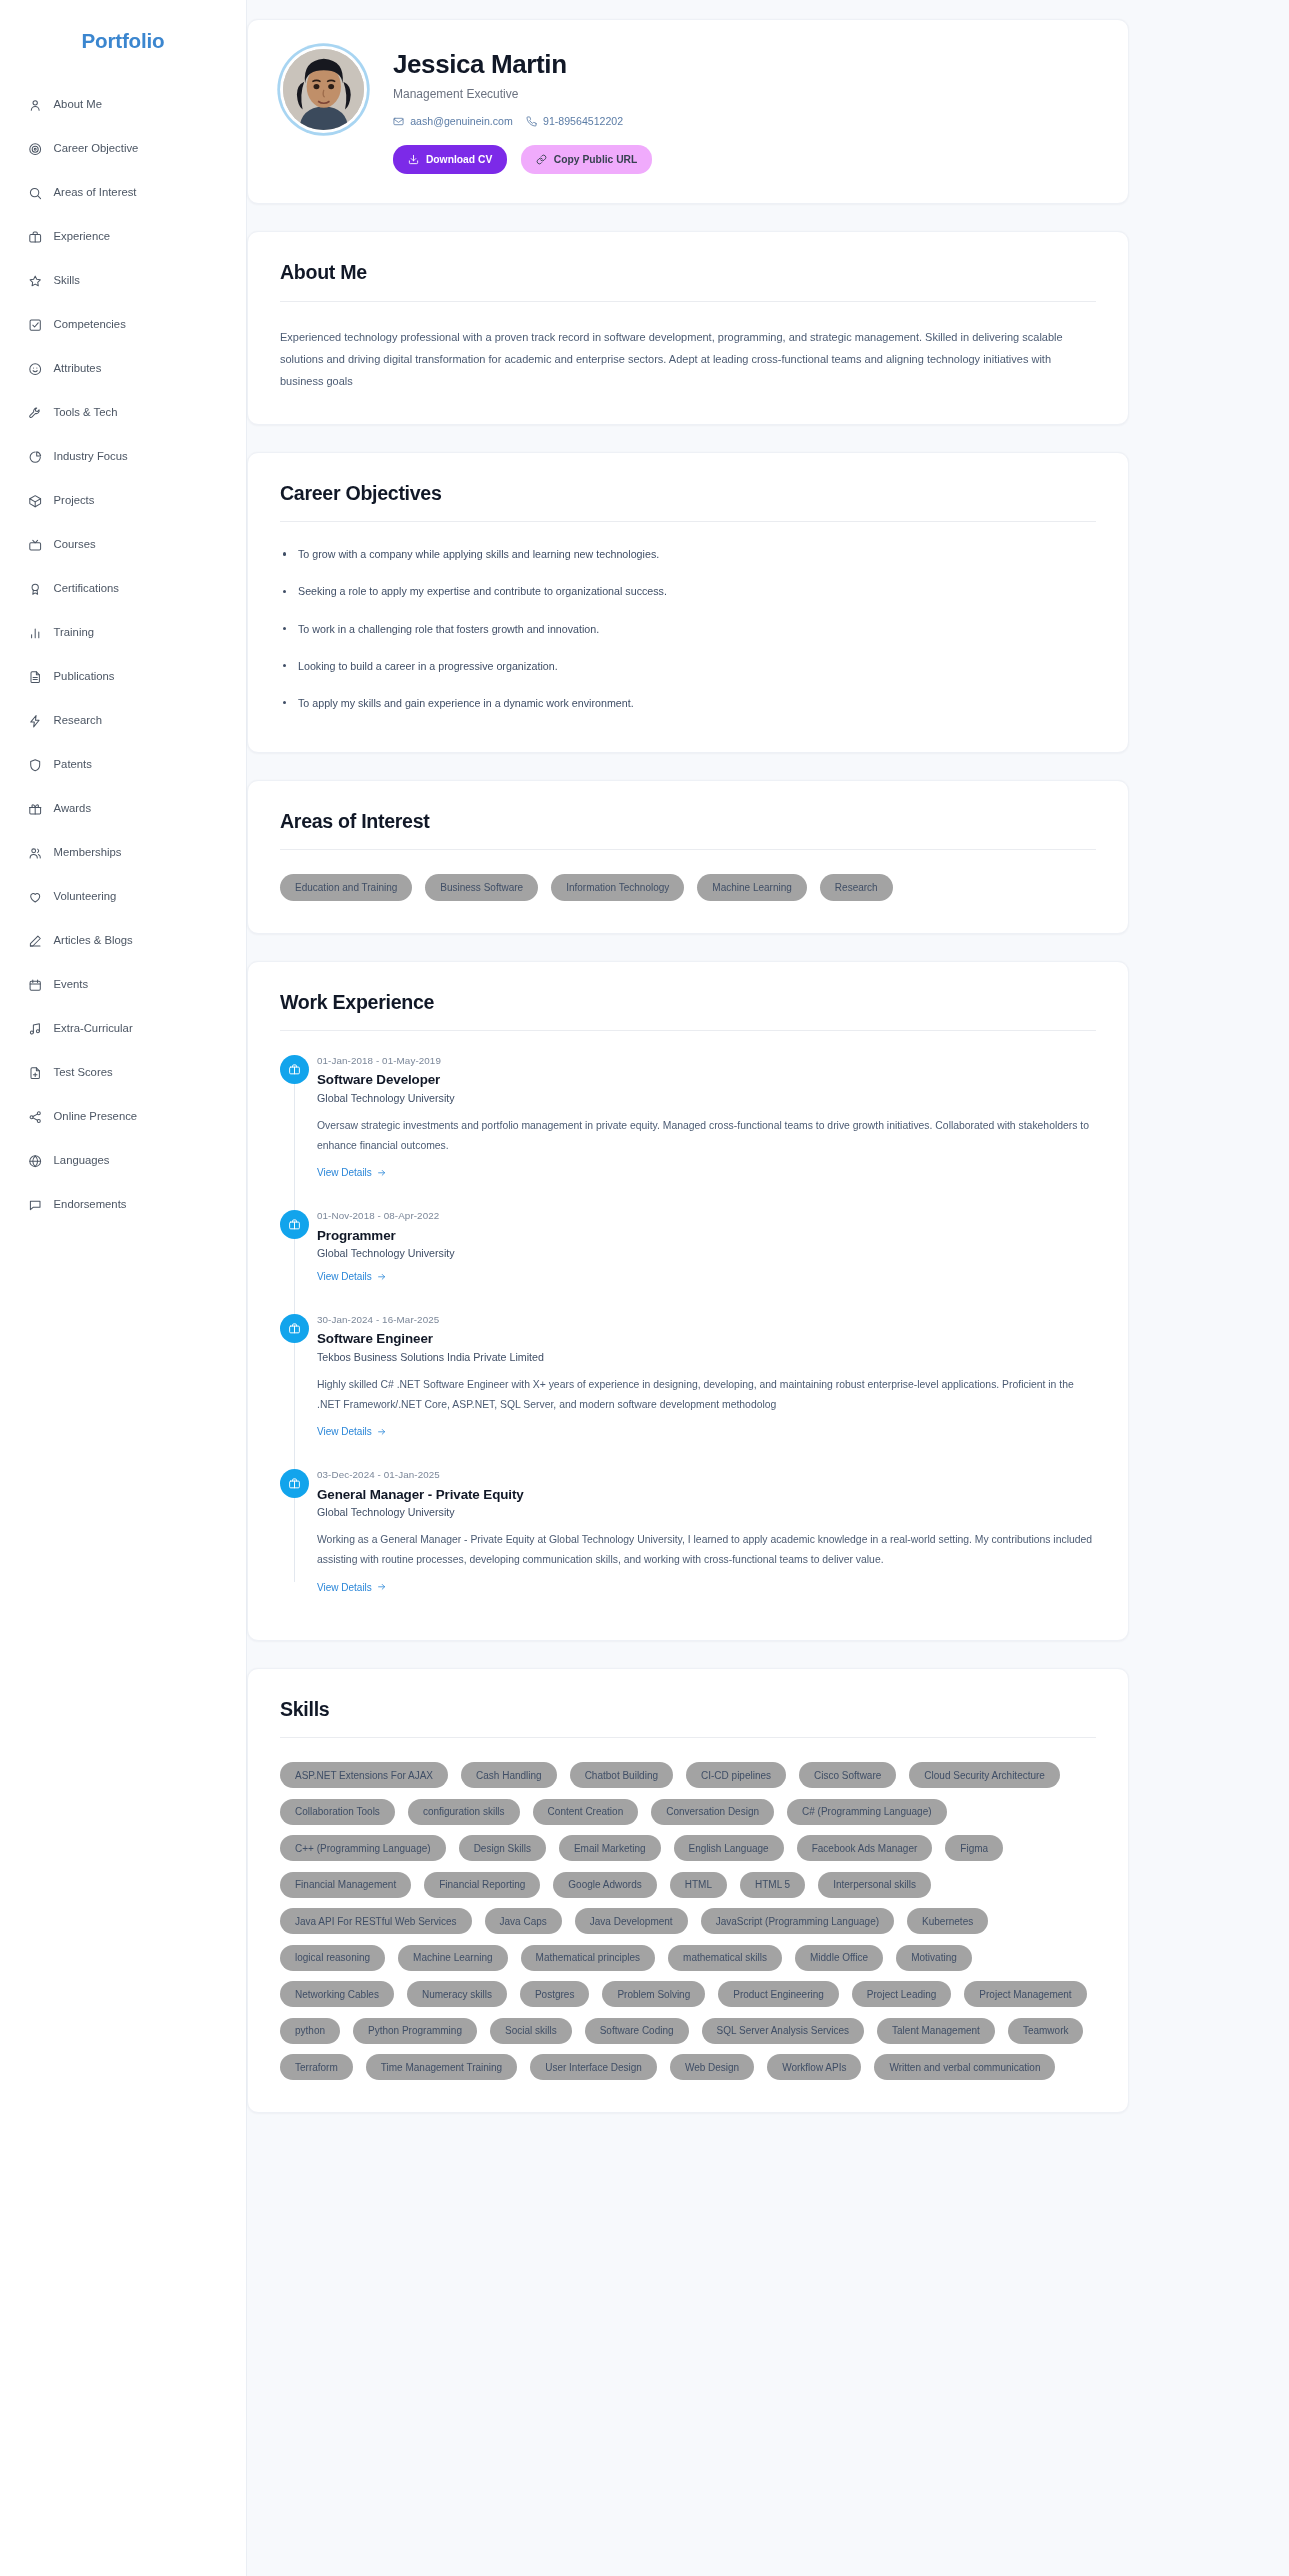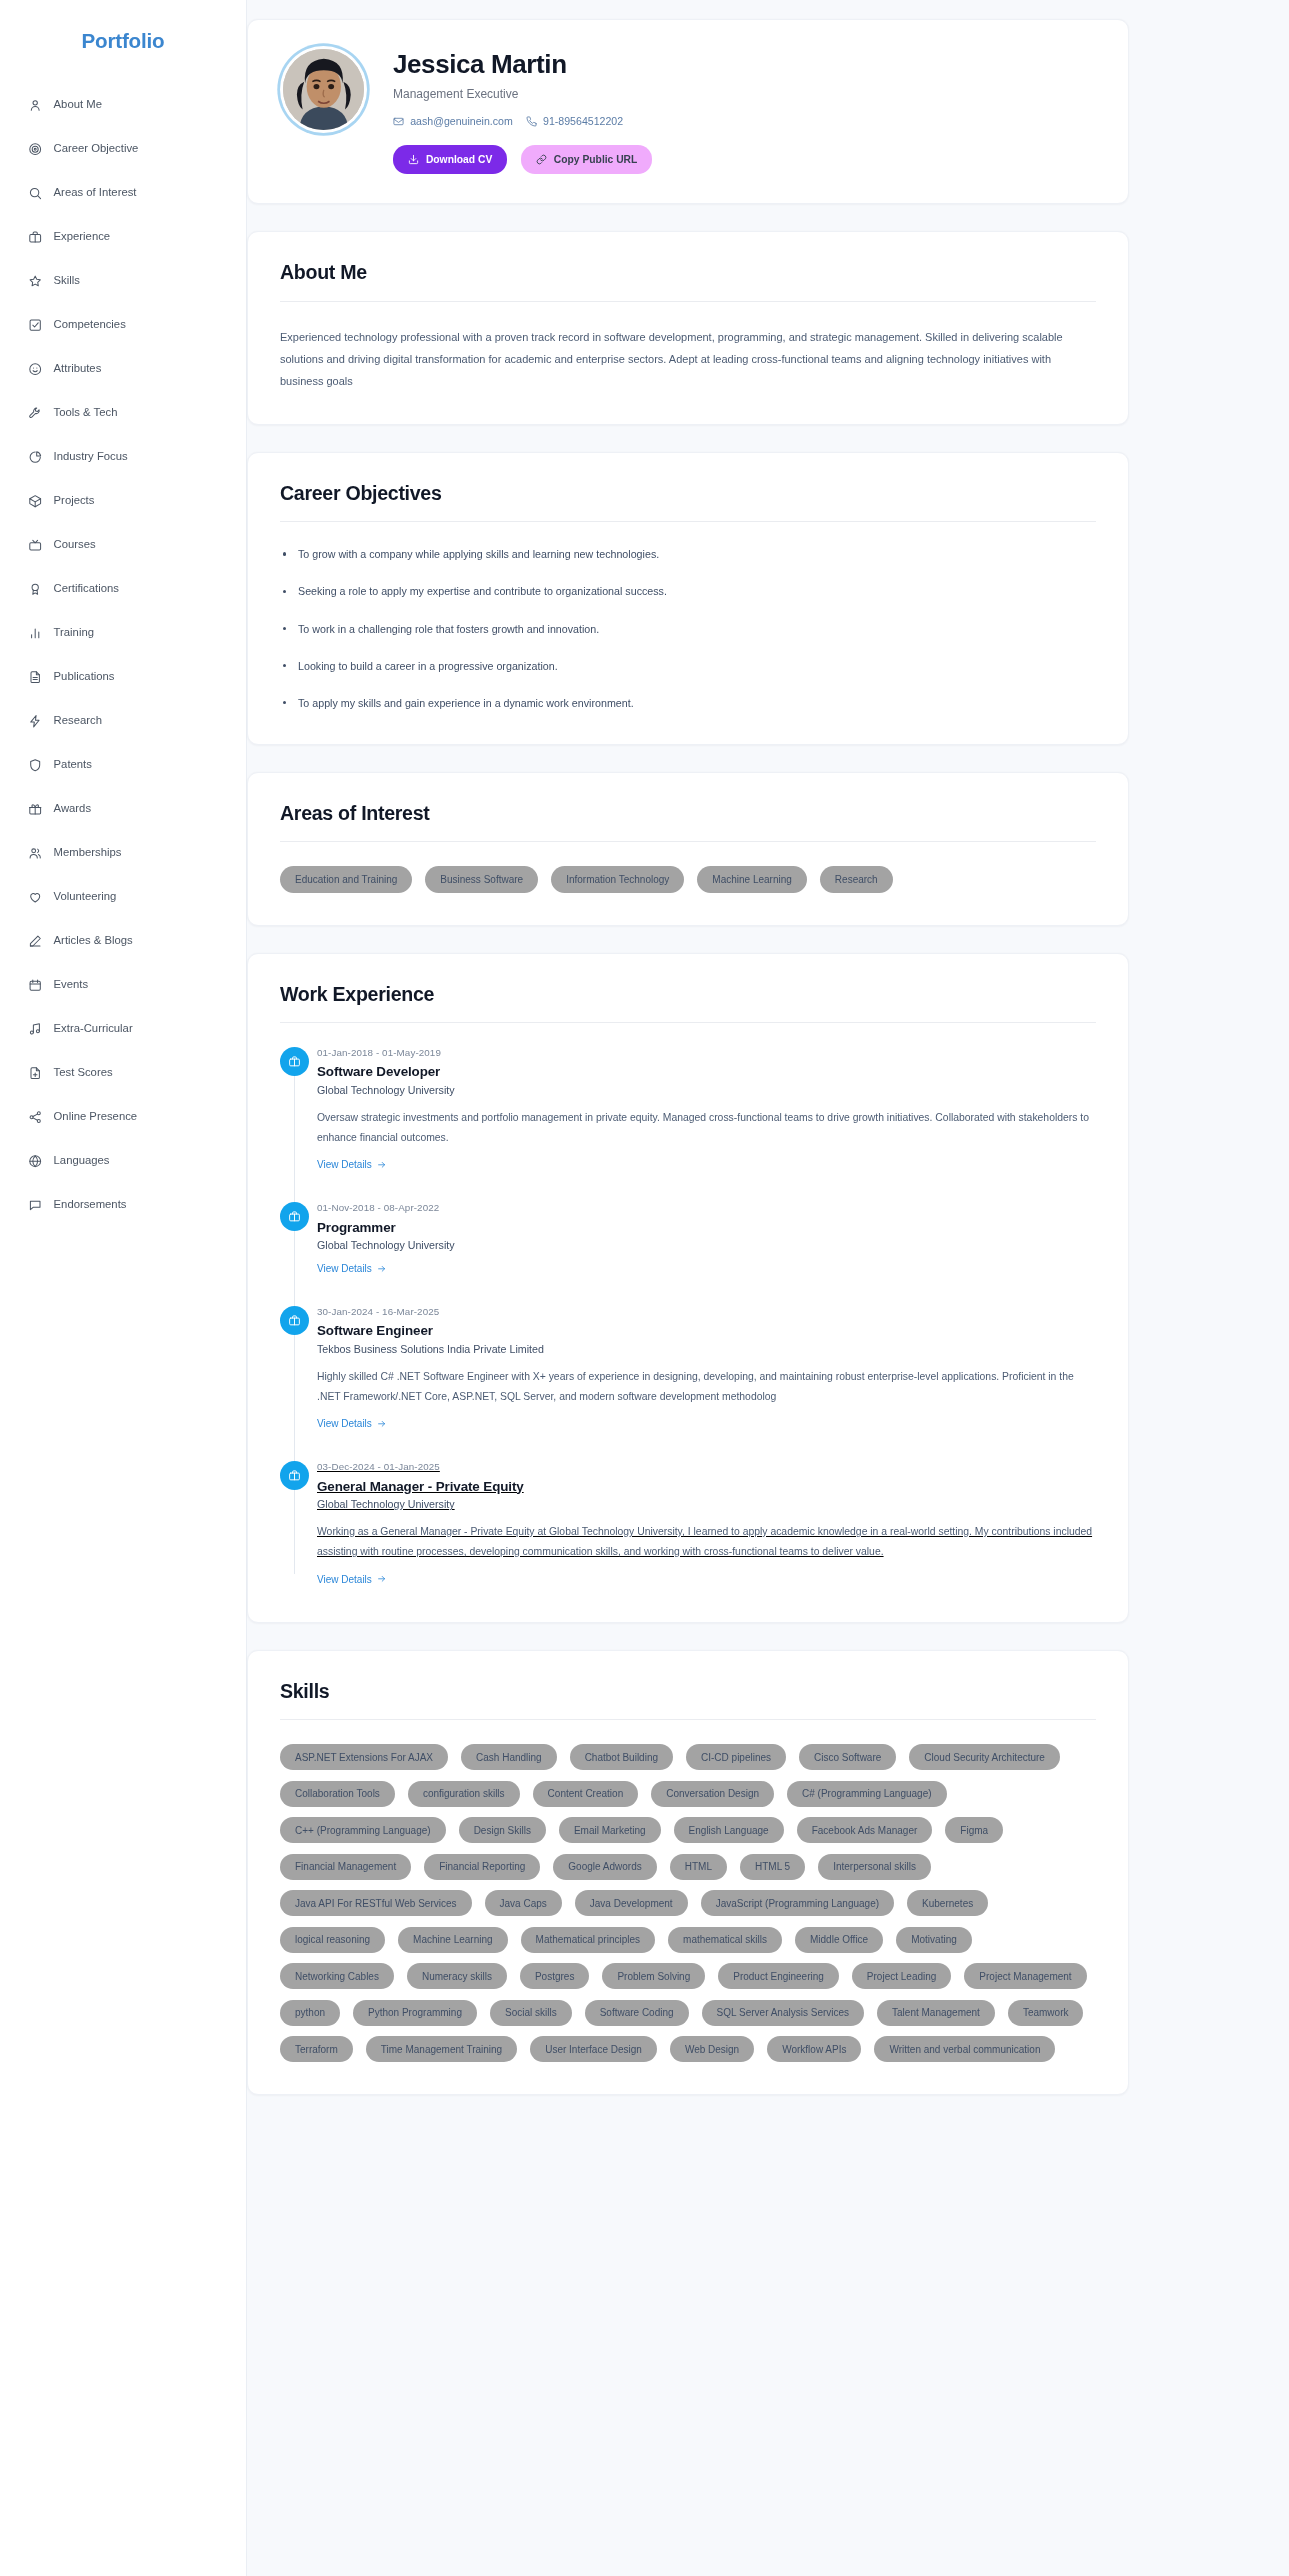--- a/index.html
+++ b/index.html
@@ -160,21 +160,21 @@
   }
   .obj-list { list-style: none; }
   .obj-item {
     position: relative;
     padding-left: 18px;
     font-size: 10.7px;
     color: #3f4e66;
     line-height: 1.6;
     margin-bottom: 20px;
   }
-  .obj-item:last-child { margin-bottom: 0; }
+  .obj-item:last-child { margin-bottom: 8px; }
   .obj-item::before {
     content: "";
     position: absolute;
     left: 2.7px; top: 6.2px;
     width: 3.4px; height: 3.4px;
     border-radius: 50%;
     background: #3f4e66;
   }
 
   
@@ -191,21 +191,21 @@
 
   
   .timeline { position: relative; padding-left: 37px; }
   .tl-line {
     position: absolute;
     left: 14.4px; top: 9.6px; bottom: 11px;
     width: 0.7px;
     background: #e3e8ef;
   }
   .tl-item { position: relative; margin-bottom: 32px; }
-  .tl-item:last-child { margin-bottom: 5px; text-decoration: underline; }
+  .tl-item:last-child { margin-bottom: 15px; }
   .tl-dot {
     position: absolute;
     left: -37px; top: 0px;
     width: 29px; height: 29px;
     border-radius: 50%;
     background: #12a4ec;
     display: flex; align-items: center; justify-content: center;
     color: #ffffff;
   }
   .tl-dot svg { width: 13px; height: 13px; display: block; }

